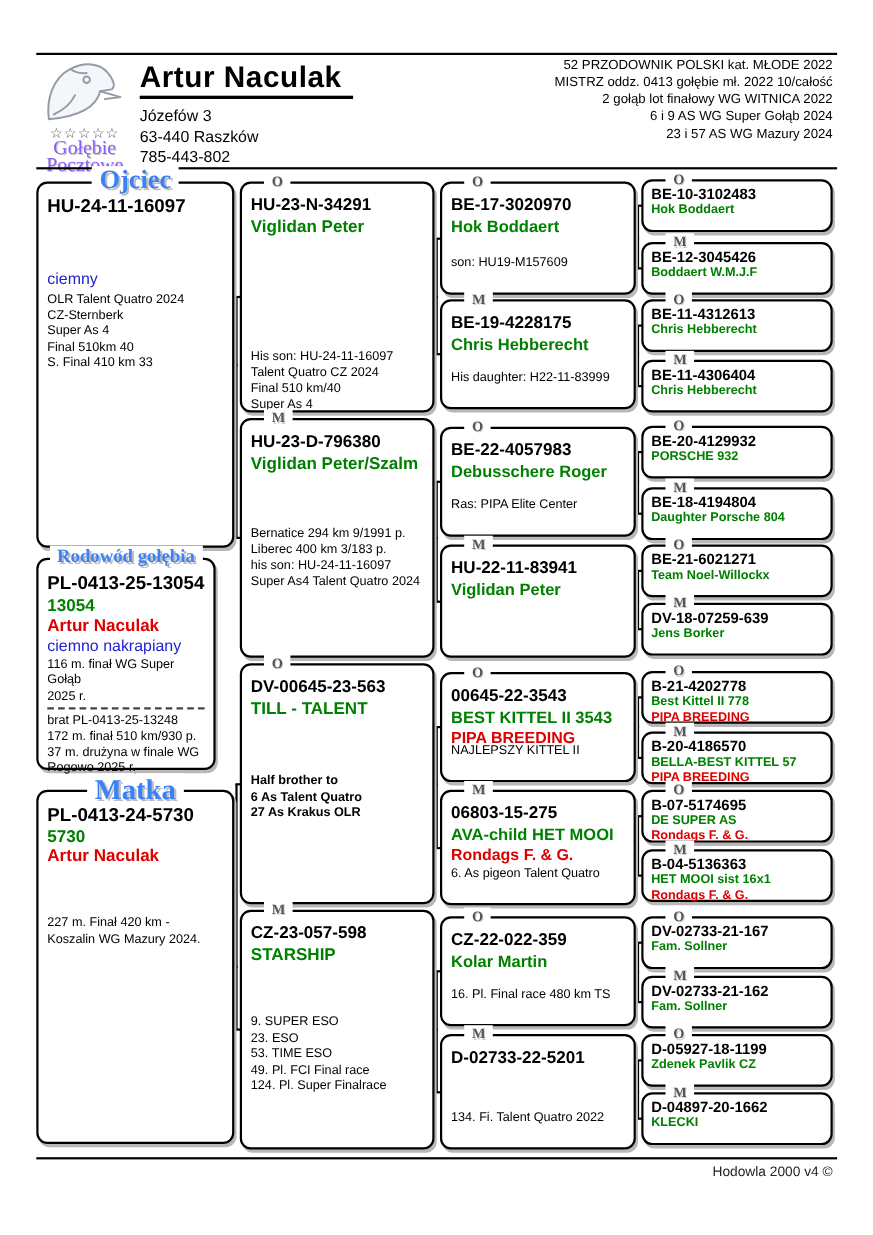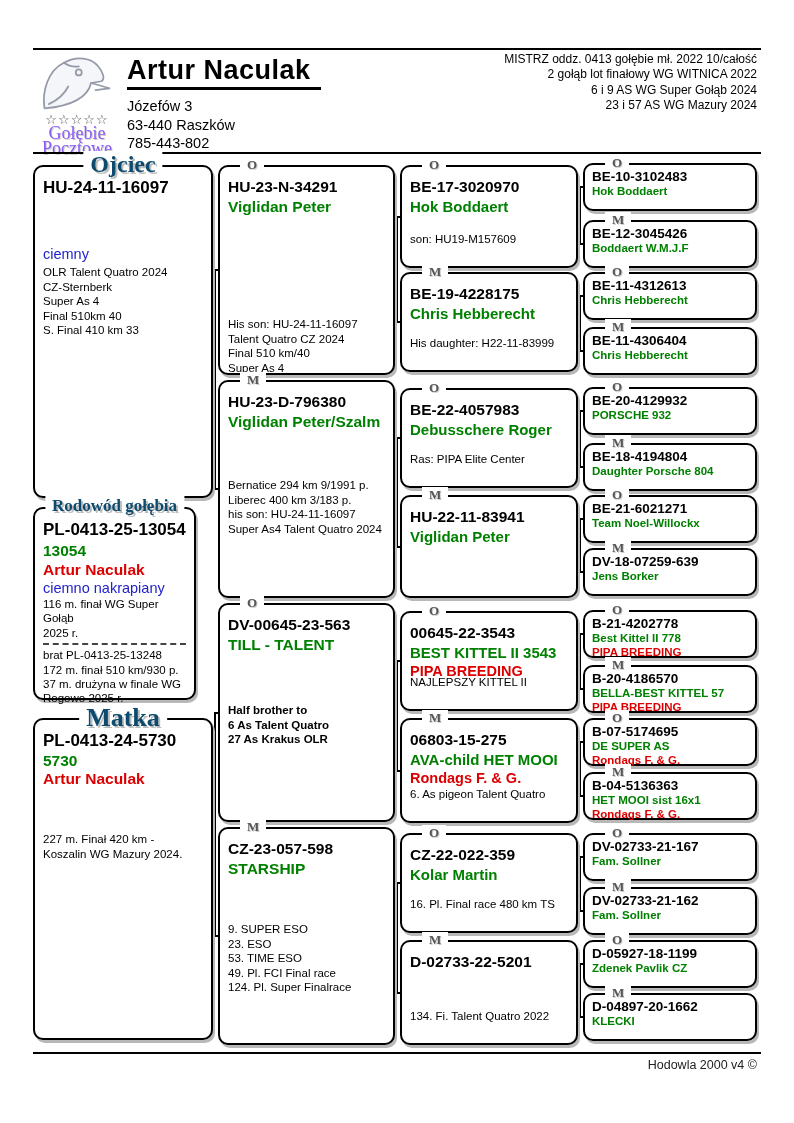--- a/index.html
+++ b/index.html
@@ -12,21 +12,21 @@
   .logo .lword{font-family:"Liberation Serif",serif;font-weight:normal;font-size:18px;line-height:15px;
                color:#8b5cf6;text-shadow:1px 1px 0 #ccc;}
   .breeder-name{position:absolute;left:127px;top:55px;font-size:27px;font-weight:bold;
                 border-bottom:3px solid #000;padding:0 10px 1px 0;letter-spacing:.5px;}
   .address{position:absolute;left:127px;top:97px;font-size:14.5px;line-height:18.5px;}
   .achv{position:absolute;right:37px;top:52px;text-align:right;font-size:12px;line-height:15.4px;}
   
   .pbox{position:absolute;box-sizing:border-box;background:#fff;border:2px solid #000;
         border-radius:10px;box-shadow:2px 3px 0 #b8b8b8;z-index:1;}
   .box-title{position:absolute;left:50%;transform:translateX(-50%);background:#fff;padding:0 7px;
-        font-family:"Liberation Serif",serif;font-weight:bold;color:#0c4a6e;
+        font-family:"Liberation Serif",serif;font-weight:bold;color:#3b82f6;
         text-shadow:2px 2px 0 #bdbdbd;white-space:nowrap;}
   .tab{position:absolute;top:-10px;left:20px;background:#fff;padding:0 7px;
         font-family:"Liberation Serif",serif;font-weight:bold;font-size:13px;color:#555;
         text-shadow:1px 1px 0 #ccc;}
   .ring{font-weight:bold;color:#000;}
   .gname{font-weight:bold;color:var(--green,#008000);}
   .rname{font-weight:bold;color:var(--red,#dd0000);}
   .blue{color:var(--blue,#2222cc);}
   .info{color:#000;white-space:pre-line;}
   
@@ -78,20 +78,21 @@
     <div class="lword">Gołębie</div>
     <div class="lword">Pocztowe</div>
   </div>
   <div class="breeder-name">Artur Naculak</div>
   <div class="address">
     <div>Józefów 3</div>
     <div>63-440 Raszków</div>
     <div>785-443-802</div>
   </div>
   <div class="achv">
+    <div>52 PRZODOWNIK POLSKI kat. MŁODE 2022</div>
     <div>MISTRZ oddz. 0413 gołębie mł. 2022 10/całość</div>
     <div>2 gołąb lot finałowy WG WITNICA 2022</div>
     <div>6 i 9 AS WG Super Gołąb 2024</div>
     <div>23 i 57 AS WG Mazury 2024</div>
   </div>
 
   <div class="rule" style="left:33px;top:152px;width:728px;"></div>
 
   <div class="pbox father-box" style="left:33px;top:165px;width:180px;height:333px;">
     <span class="box-title" style="top:-16px;font-size:24px;">Ojciec</span>

